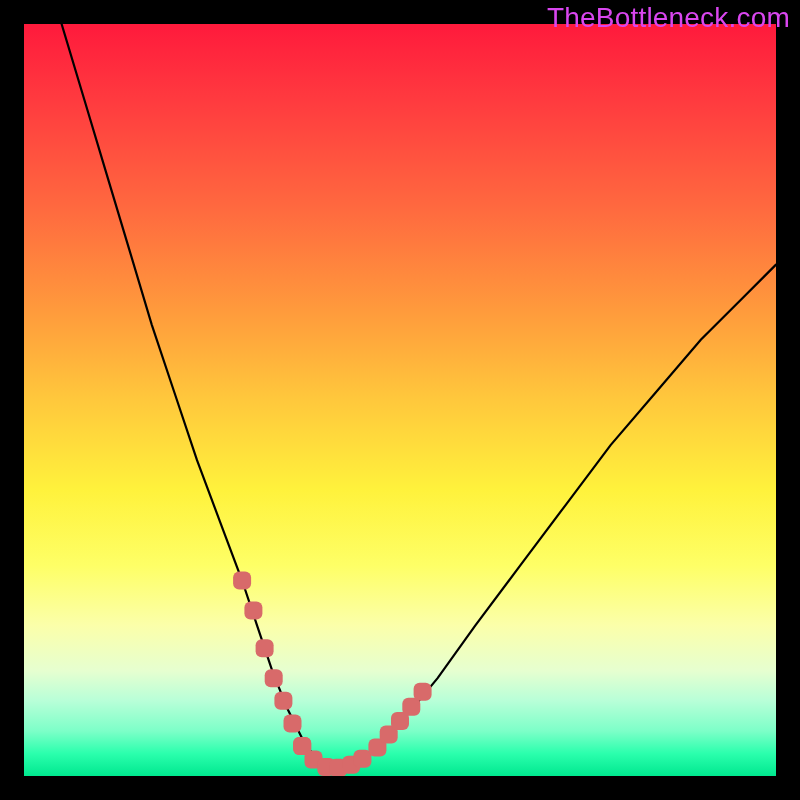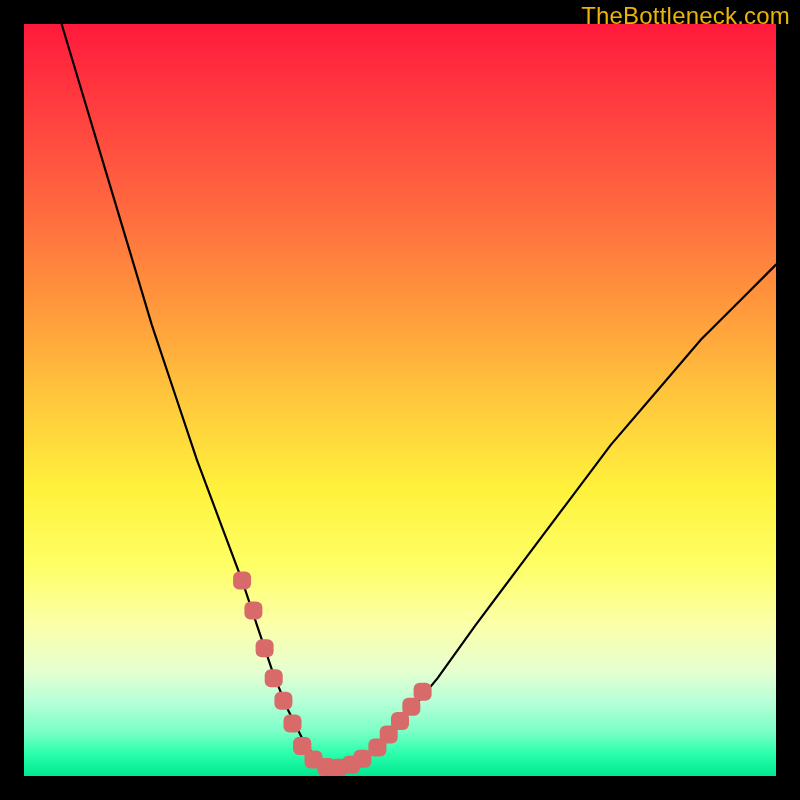--- a/index.html
+++ b/index.html
@@ -38,22 +38,22 @@
       #b8ffd8 90%,
       #7dffc8 94%,
       #2bffad 97%,
       #00e88f 100%
     );
   }
   .watermark {
     position: absolute;
     top: 2px;
     right: 10px;
-    color: #eab308;
-    font-size: 24px;
+    color: #d946ef;
+    font-size: 28px;
     font-weight: 500;
     letter-spacing: 0.2px;
     z-index: 10;
   }
   svg.curve {
     position: absolute;
     top: 0;
     left: 0;
     width: 752px;
     height: 752px;

